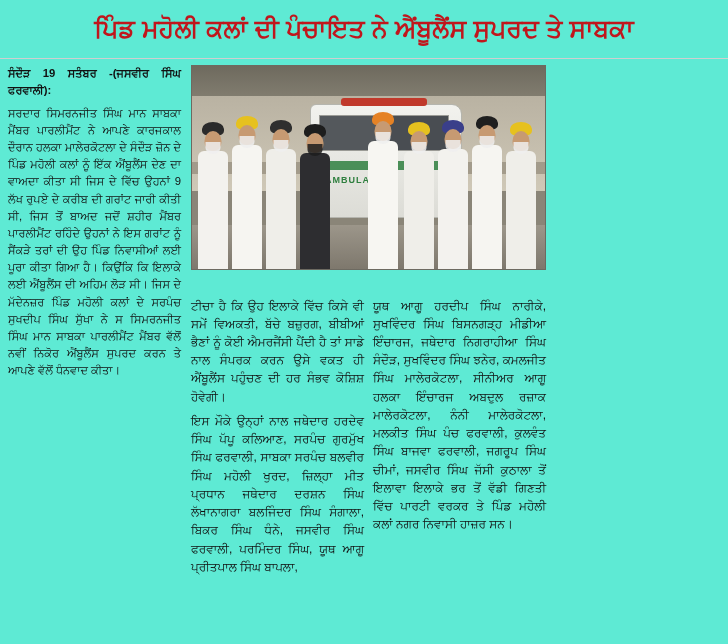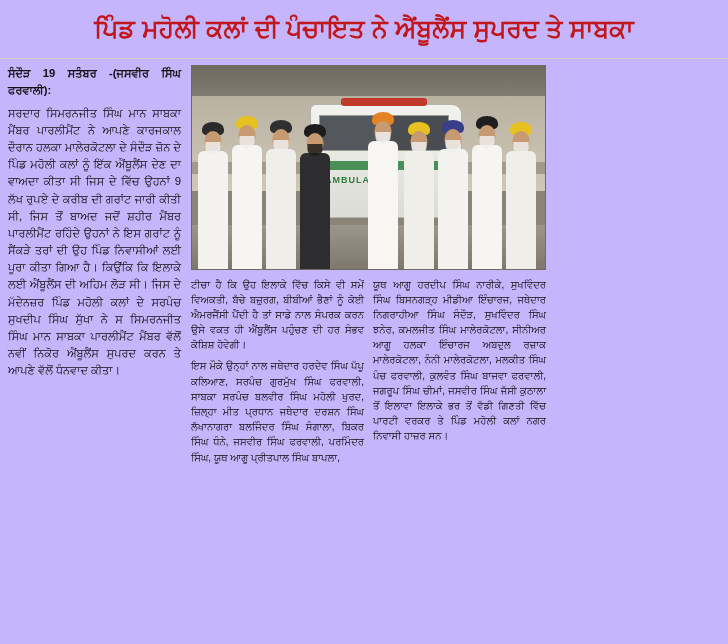--- a/index.html
+++ b/index.html
@@ -11,21 +11,21 @@
     width: 728px;
     height: 644px;
     font-family: "Liberation Sans", sans-serif;
     color: #000;
     overflow: hidden;
   }
   .page {
     position: relative;
     width: 728px;
     height: 644px;
-    background: #c4b5fd;
+    background: #5eead4;
     box-sizing: border-box;
   }
   
   .headline {
     padding: 10px 8px 6px 8px;
     text-align: center;
   }
   .headline .line {
     color: #c0161c;
     font-weight: bold;
@@ -182,24 +182,25 @@
     background: #efefef;
     opacity: .85;
   }
   
   .photo-cols {
     display: flex;
     margin-top: 7px;
   }
   .photo-col {
     width: 173px;
-    font-size: 10px;
+    font-size: 12px;
     line-height: 1.52;
     text-align: justify;
     color: #111;
+    margin-top: 20px;
   }
   .photo-col + .photo-col {
     margin-left: 9px;
   }
   .photo-col p { margin: 0 0 6px 0; }
 </style>
 </head>
 <body>
 
 <div class="page">

